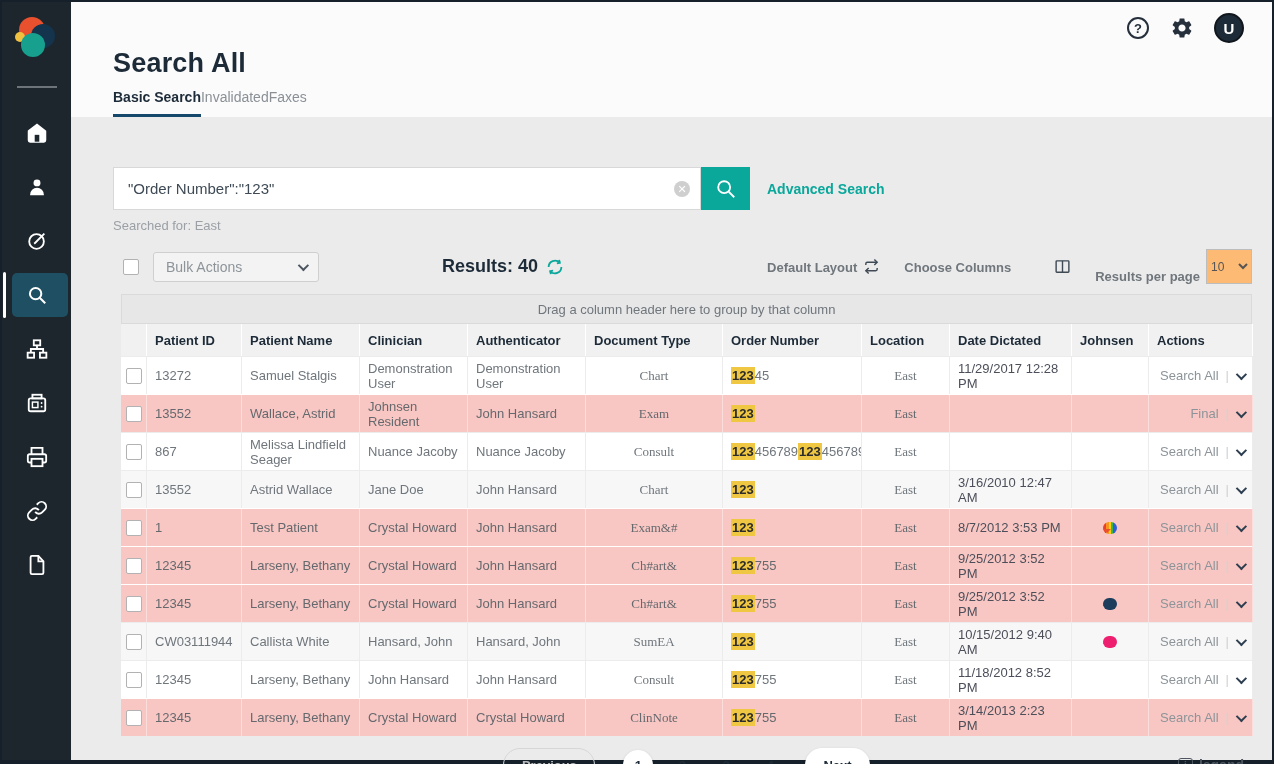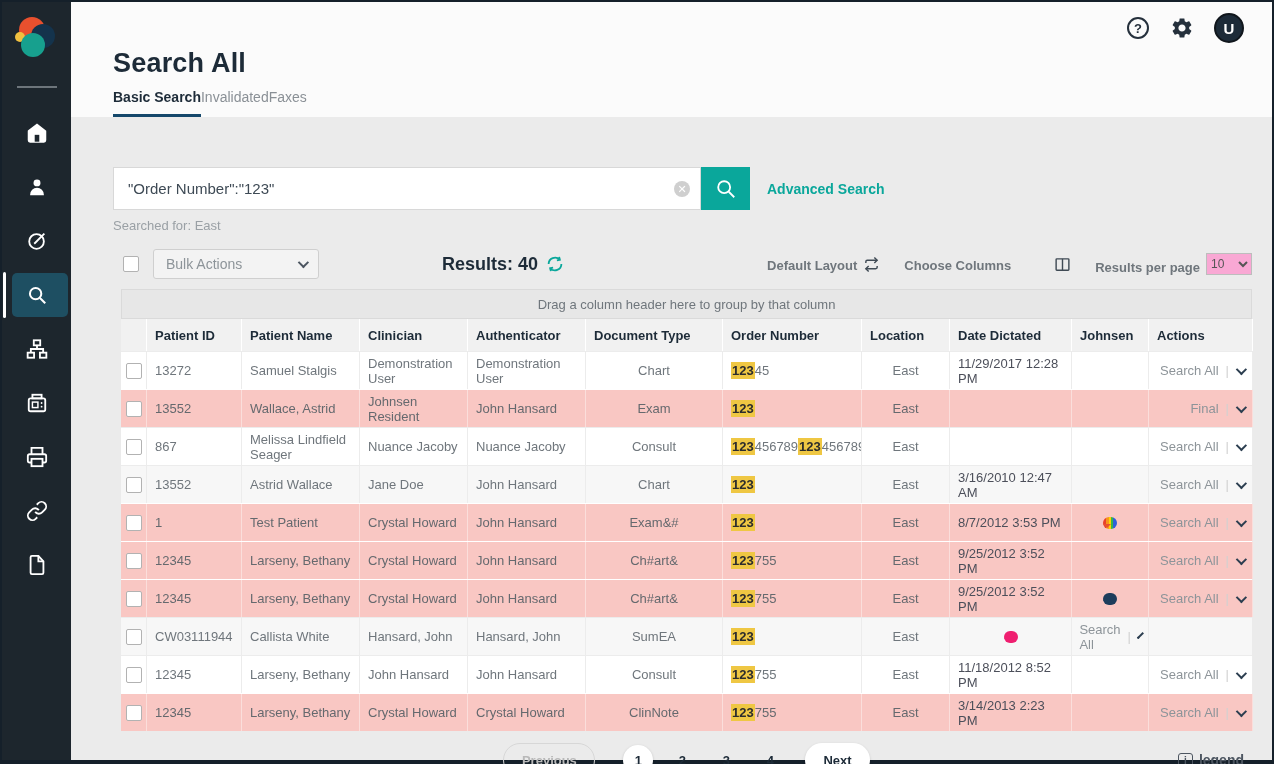--- a/index.html
+++ b/index.html
@@ -48,34 +48,34 @@
   .searched-for { color:#9aa0a5; font-size:13px; margin-top:8px; }
 
   
   .toolbar { display:flex; align-items:center; margin-top:16px; padding-left:10px; }
   .cb { width:16px; height:16px; border:1px solid #b2b2b2; border-radius:2px; background:#fff; cursor:pointer; flex:0 0 16px; }
   .bulk-select { margin-left:14px; width:166px; height:30px; border:1px solid #cfcfcf; border-radius:3px; background:#f3f3f3; display:flex; align-items:center; justify-content:space-between; padding:0 12px; color:#8d9499; font-size:14px; cursor:pointer; }
   .results-wrap { display:flex; align-items:center; gap:8px; margin-left:auto; margin-right:auto; transform:translateX(-40px); }
   .results-label { color:#1d2b38; font-weight:bold; font-size:18px; }
   .layout-group { display:flex; align-items:flex-end; gap:6px; color:#6f767c; font-weight:bold; font-size:13px; }
   .layout-group.clickable { cursor:pointer; }
-  .rpp-select { width:46px; height:22px; border:1px solid #bdbdbd; background:#f9a8d4; font-size:12px; color:#555; font-family:"Liberation Sans",sans-serif; }
+  .rpp-select { width:46px; height:35px; border:1px solid #bdbdbd; background:#fdba74; font-size:12px; color:#555; font-family:"Liberation Sans",sans-serif; }
 
   
   .group-bar { margin-top:10px; margin-left:8px; height:30px; background:#e7e7e7; border:1px solid #dadada; display:flex; align-items:center; justify-content:center; color:#6f767c; font-size:13px; }
   .grid { margin-left:8px; background:#fff; }
   .grid-row { display:grid; grid-template-columns:26px 95px 118px 108px 118px 137px 139px 88px 122px 77px 104px; align-items:center; }
   .grid-head { background:#f1f1f1; height:32px; }
   .grid-head .cell { font-weight:bold; color:#1d2b38; font-size:13px; border-right:1px solid #fff; height:100%; display:flex; align-items:center; }
   .row { height:38px; background:#fff; border-top:1px solid #ececec; }
   .row.grey { background:#f7f7f7; }
   .row.pink { background:#f9c7c3; border-top-color:#fff; }
   .cell { padding:2px 8px; font-size:13px; color:#6f767c; line-height:15px; overflow:hidden; height:100%; display:flex; align-items:center; border-right:1px solid #ececec; }
   .row.pink .cell { border-right-color:#fbdedb; color:#65696e; }
-  .cell.c-center { justify-content:center; }
+  .cell.c-center { justify-content:center;font-family:Liberation Serif, serif; }
   .cell.c-right { justify-content:flex-end; }
   .cell.c-cb { justify-content:center; padding:0; }
   .cell .date { color:#4c4f5a; }
   .hl { background:#efc743; color:#2c2c2c; font-weight:bold; padding:1px 1px; }
   .order-txt { white-space:nowrap; }
   .action-label { color:#8d9499; font-size:13px; cursor:pointer; }
   .action-sep { color:#d0d0d0; margin:0 7px; }
   .chev { width:8px; height:8px; border-right:2px solid #2c3e50; border-bottom:2px solid #2c3e50; transform:rotate(45deg) translateY(-2px); display:inline-block; cursor:pointer; }
   .bulk-select .chev { border-color:#4c5560; }
 
@@ -464,20 +464,23 @@
               </div>
               <div class="cell">CW03111944</div>
               <div class="cell">Callista White</div>
               <div class="cell">Hansard, John</div>
               <div class="cell">Hansard, John</div>
               <div class="cell c-center">SumEA</div>
               <div class="cell">
                 <span class="order-txt"><span class="hl">123</span></span>
               </div>
               <div class="cell c-center">East</div>
+              <div class="cell">
+                <span class="date">10/15/2012 9:40 AM</span>
+              </div>
               <div class="cell c-center">
                 <span class="bubble magenta"></span>
               </div>
               <div class="cell c-right">
                 <span class="action-label">Search All</span>
                 <span class="action-sep">|</span>
                 <span class="chev"></span>
               </div>
             </div>
             <div class="grid-row row white">

